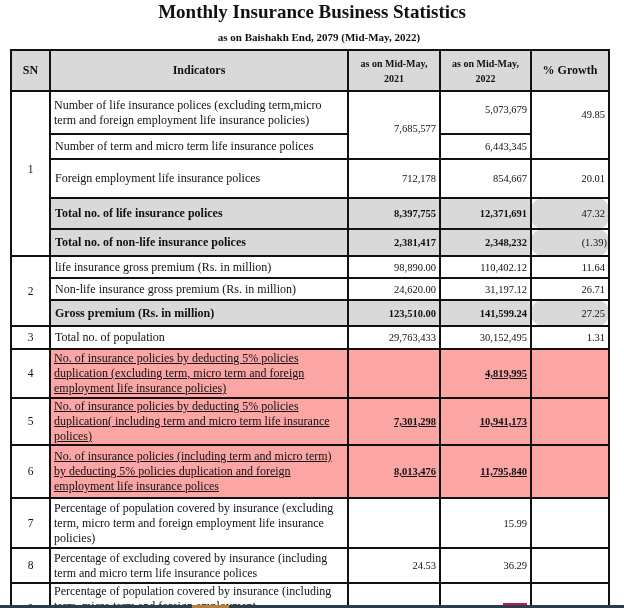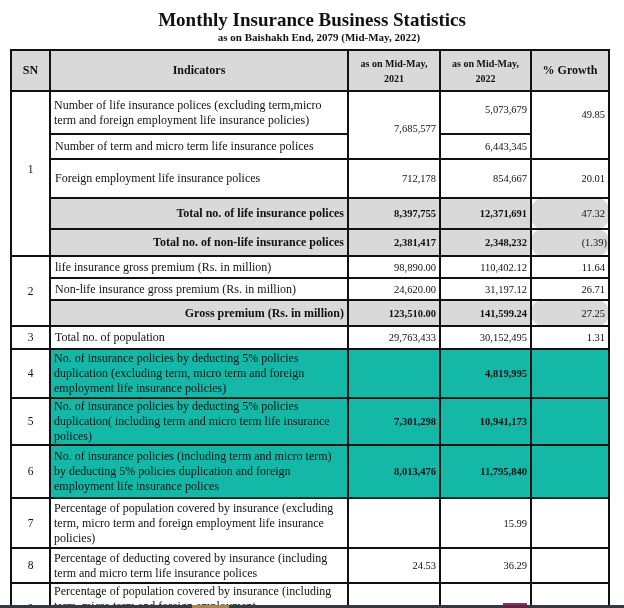--- a/index.html
+++ b/index.html
@@ -1,21 +1,21 @@
 <!DOCTYPE html>
 <html><head>
 <meta charset="utf-8">
 <style>
   * { box-sizing: border-box; margin: 0; padding: 0; }
   html, body { width: 624px; height: 608px; overflow: hidden; background: #ffffff; }
   body { font-family: "Liberation Serif", serif; color: #111; position: relative; }
 
   .title {
     position: absolute; left: 0; top: 0; width: 624px; height: 24px;
-    text-align: center; font-weight: bold; font-size: 19px; line-height: 24px; margin-top: 8px;
+    text-align: center; font-weight: bold; font-size: 19px; line-height: 24px;
   }
   .subtitle {
     position: absolute; left: 0; top: 29px; width: 624px; height: 16px;
     text-align: center; font-weight: bold; font-size: 11px; line-height: 16px; padding-left: 14px;
   }
 
   table.stats {
     position: absolute; left: 10px; top: 49px;
     border-collapse: collapse; table-layout: fixed;
     width: 598px;
@@ -32,23 +32,23 @@
   col.c-y1 { width: 92px; }
   col.c-y2 { width: 91px; }
   col.c-gr { width: 78px; }
 
   th { background: #d9d9d9; font-weight: bold; font-size: 10px; text-align: center; }
   th.hdr-sn, th.hdr-gr, th.hdr-ind { font-size: 12px; }
   td.sn { text-align: center; font-size: 11.5px; }
   td.ind { text-align: left; font-size: 12px; padding-left: 2px; }
   td.num { text-align: right; font-size: 10.5px; padding-right: 8px; }
   td.num.top { vertical-align: top; padding-top: 10px; }
-  tr.shade td.ind, tr.shade td.num { background: #d9d9d9; text-align: right; }
+  tr.shade td.ind, tr.shade td.num { background: #d9d9d9; }
   tr.shade td.gr-shade { background: #d9d9d9; border-radius: 12px; }
-  td.shade { background: #14b8a6; }
+  td.shade { background: #fca5a5; text-decoration: underline; }
   .bold { font-weight: bold; }
   .ind-pad { padding-left: 4px !important; }
   .sel { background: #be185d; }
 
   .taskbar {
     position: absolute; left: 0; top: 605px; width: 624px; height: 3px; background: #2e3d45;
   }
   .taskbar-active {
     position: absolute; left: 192px; top: 605px; width: 37px; height: 3px; background: #b8803a;
   }
@@ -161,21 +161,21 @@
   <tr style="height:50px">
     <td class="sn">7</td>
     <td class="ind">Percentage of population covered by insurance (excluding term, micro term and foreign employment life insurance policies)</td>
     <td class="num"></td>
     <td class="num">15.99</td>
     <td class="num"></td>
   </tr>
 
   <tr style="height:35px">
     <td class="sn">8</td>
-    <td class="ind">Percentage of deducting covered by insurance (including term and micro term life insurance polices</td>
+    <td class="ind">Percentage of excluding covered by insurance (including term and micro term life insurance polices</td>
     <td class="num">24.53</td>
     <td class="num">36.29</td>
     <td class="num"></td>
   </tr>
 
   <tr style="height:40px">
     <td class="sn" style="vertical-align:top; padding-top:17px;">9</td>
     <td class="ind" style="vertical-align:top;">Percentage of population covered by insurance (including term, micro term and foreign employment</td>
     <td class="num" style="vertical-align:top; padding-top:17px;">26.92</td>
     <td class="num" style="vertical-align:top; padding-top:17px;"><span class="sel">39.12</span></td>

